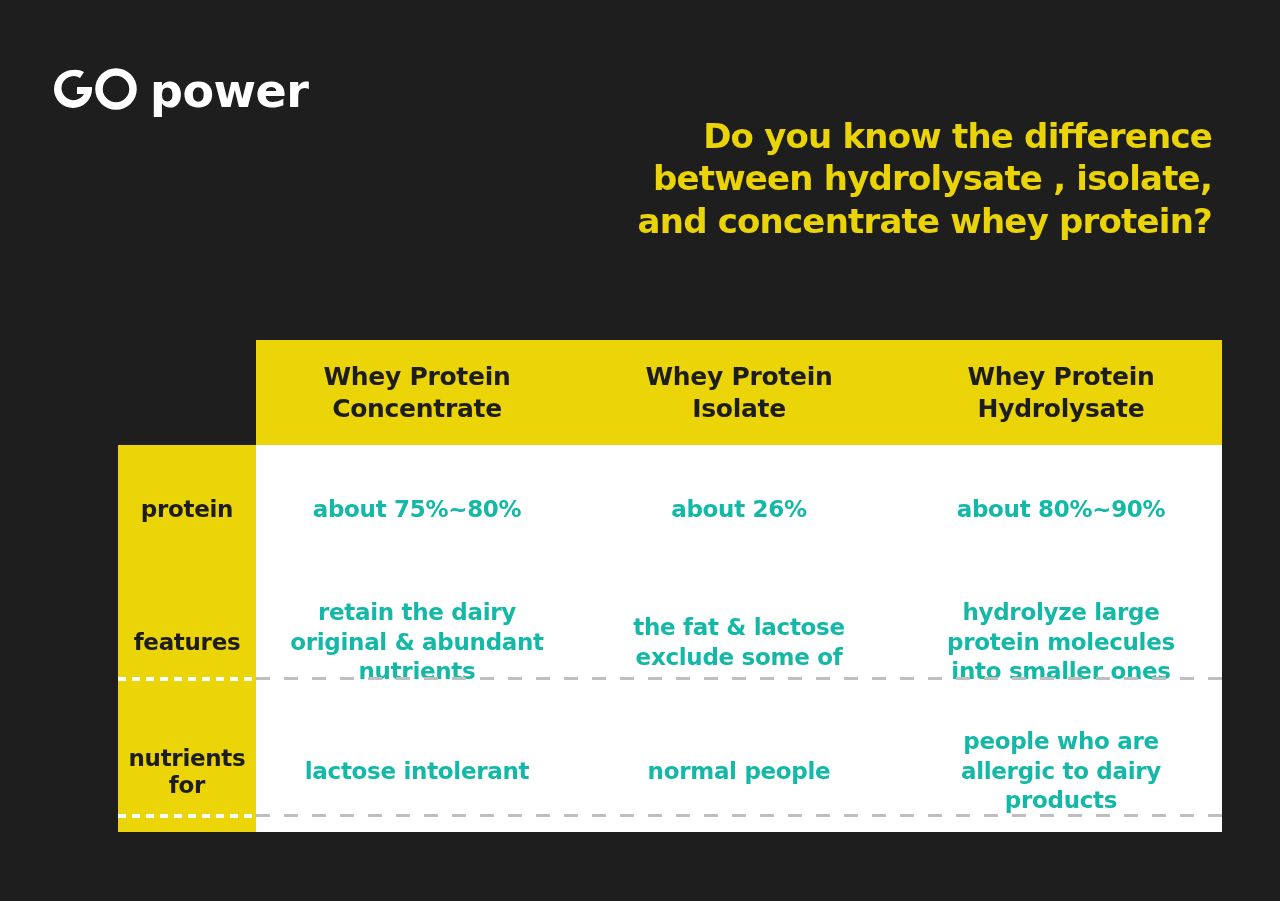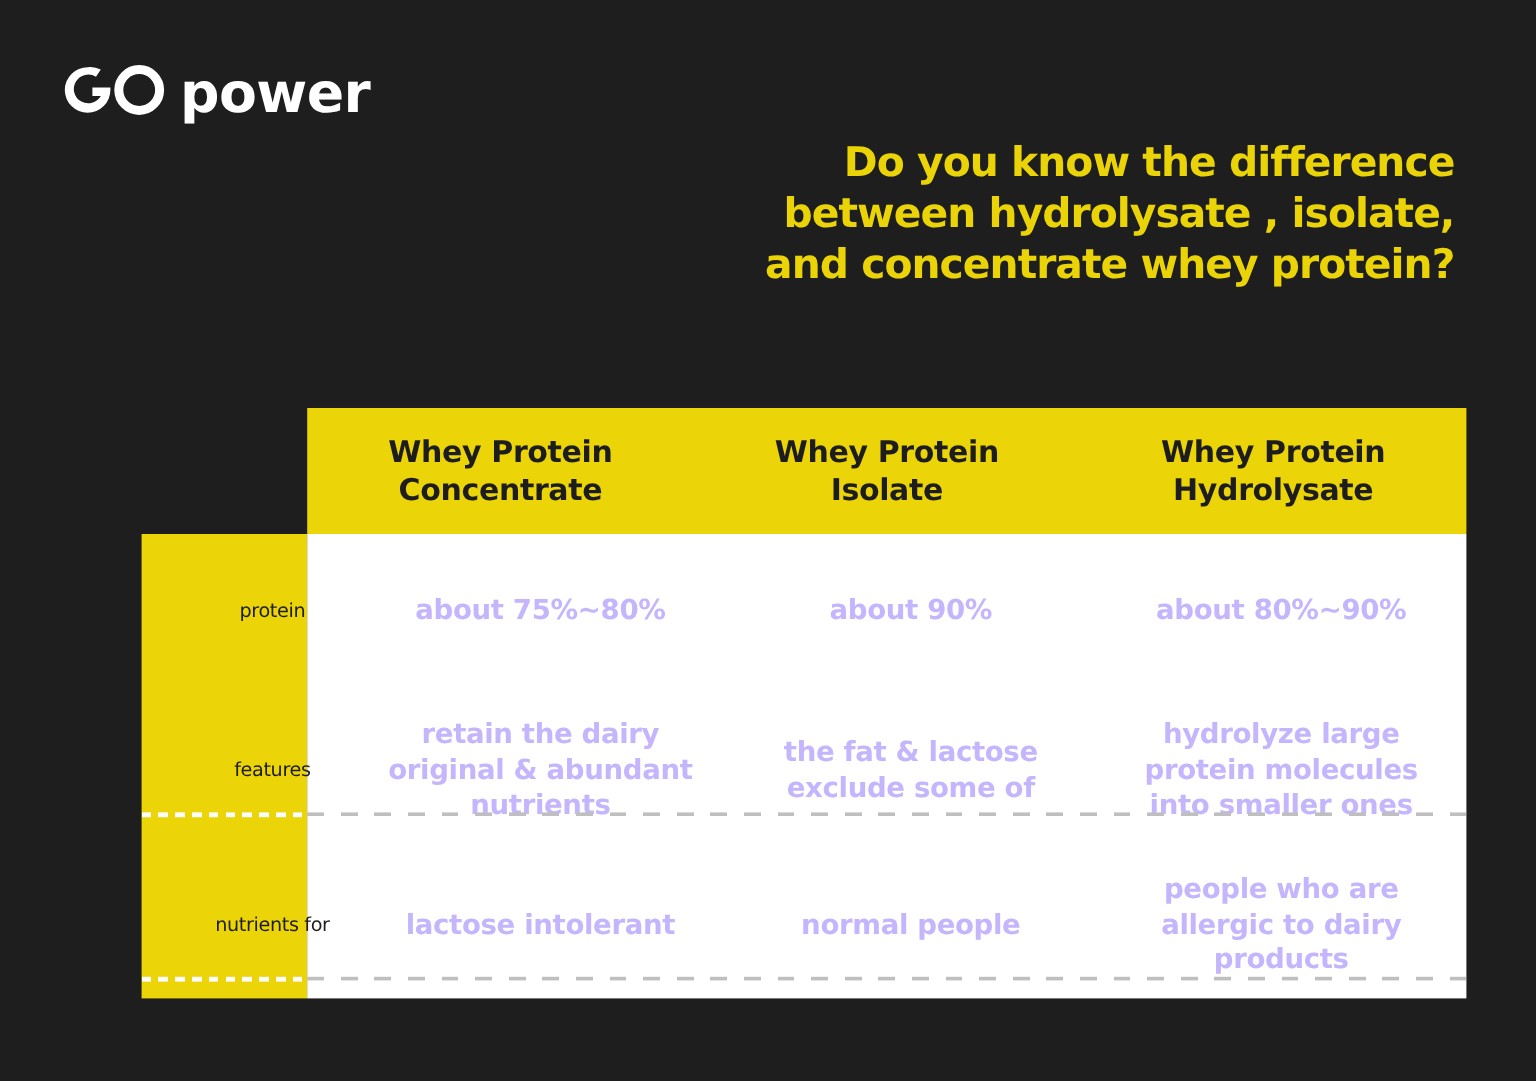--- a/index.html
+++ b/index.html
@@ -12,21 +12,21 @@
     background: #1e1e1e;
     font-family: "Liberation Sans", sans-serif;
     overflow: hidden;
     position: relative;
   }
 
   
   #brand-logo {
     position: absolute;
     left: 50px;
-    top: 50px;
+    top: 64px;
     display: flex;
     align-items: center;
     height: 54px;
   }
   #brand-logo .logo-mark { display: block; }
   #brand-logo .logo-word {
     color: #ffffff;
     font-size: 46px;
     font-weight: 700;
     letter-spacing: -0.5px;
@@ -122,34 +122,33 @@
   .t-row.row-2 { top: 266px; height: 121px; }
 
   .row-label {
     width: 138px;
     flex: none;
     display: flex;
     align-items: center;
     justify-content: center;
     text-align: center;
     color: #1d1d1d;
-    font-size: 16px;
-    font-weight: 400;
+    font-size: 23px;
+    font-weight: 700;
     line-height: 1.16;
     letter-spacing: -0.3px;
     font-family: "DejaVu Sans", sans-serif;
-    padding-left: 40px;
   }
   .row-cell {
     flex: 1;
     display: flex;
     align-items: center;
     justify-content: center;
     text-align: center;
-    color: #c4b5fd;
+    color: #14b8a6;
     font-size: 23px;
     font-weight: 700;
     line-height: 1.3;
     letter-spacing: -0.3px;
     padding: 0 8px;
     box-sizing: border-box;
     font-family: "DejaVu Sans", sans-serif;
   }
   .row-cell .cl { display: block; }
 
@@ -225,21 +224,21 @@
   <div class="table-body">
     <div class="label-column"></div>
     <div class="content-panel"></div>
 
     <div class="t-row row-0">
       <div class="row-label">protein</div>
       <div class="row-cell">
         <span class="cl">about 75%~80%</span>
       </div>
       <div class="row-cell">
-        <span class="cl">about 90%</span>
+        <span class="cl">about 26%</span>
       </div>
       <div class="row-cell">
         <span class="cl">about 80%~90%</span>
       </div>
     </div>
 
     <div class="t-row row-1">
       <div class="row-label">features</div>
       <div class="row-cell">
         <div>

